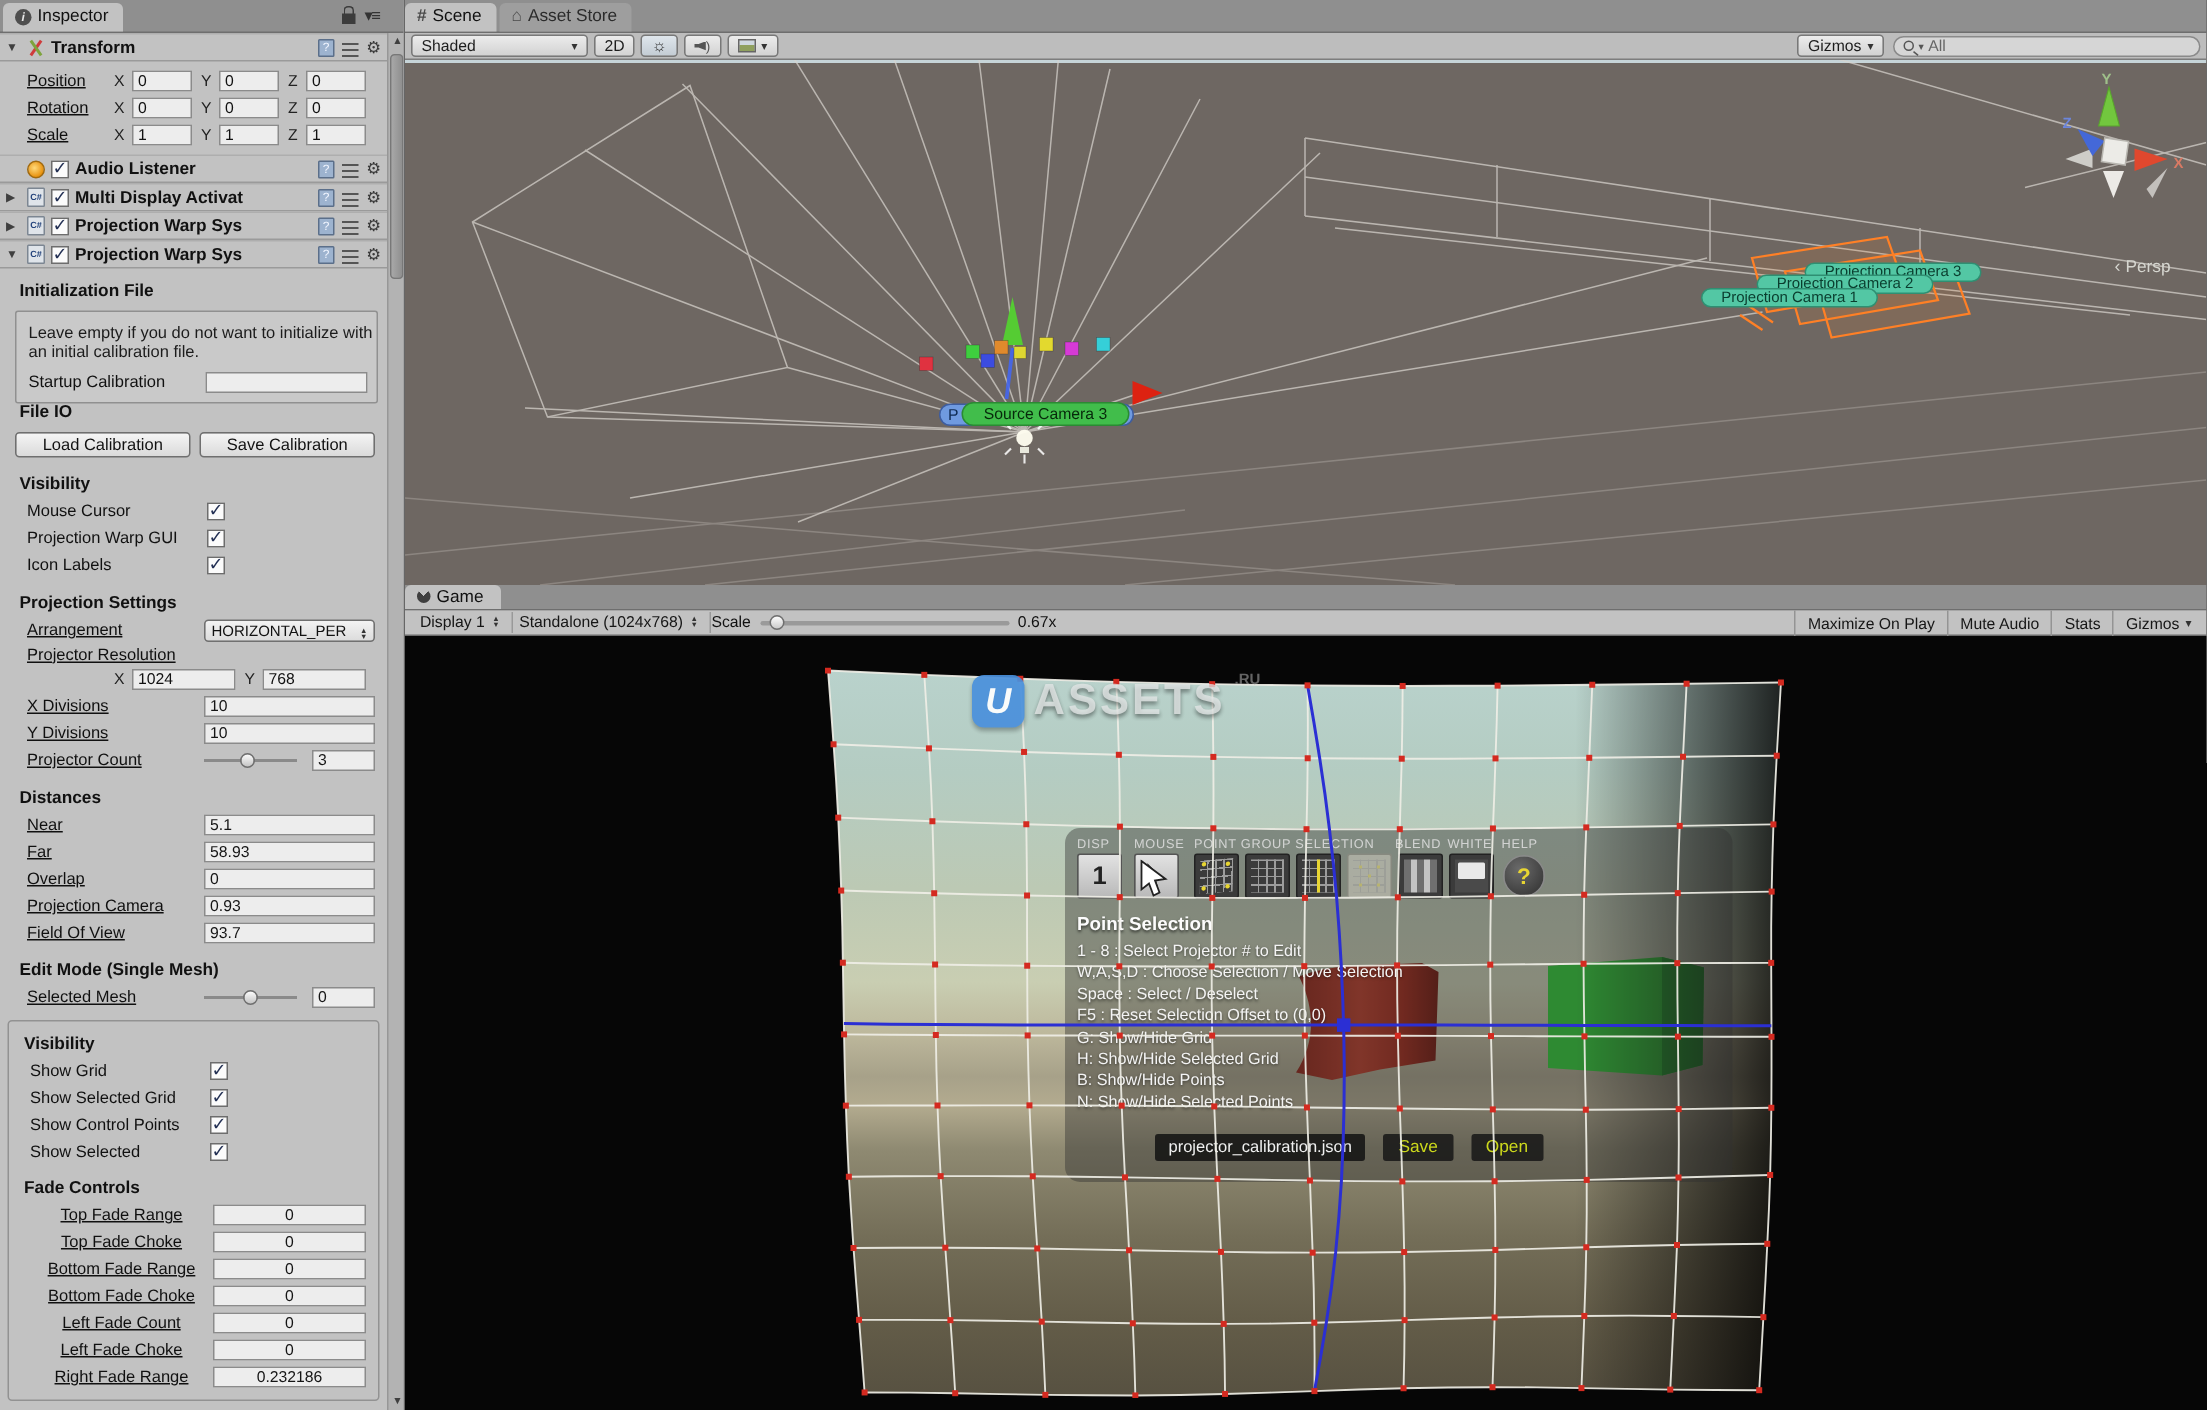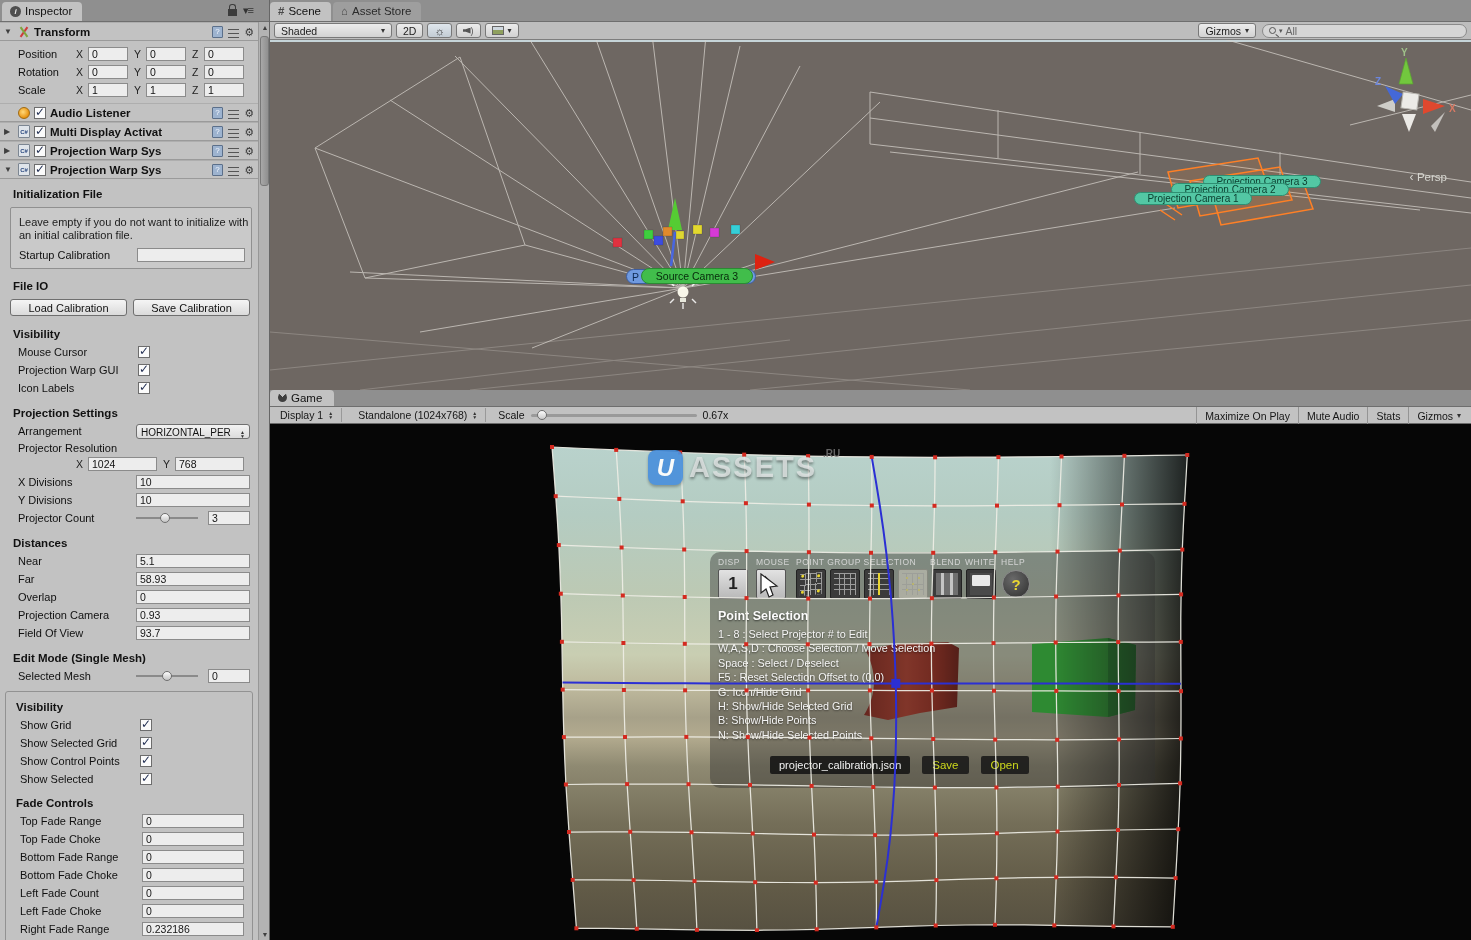--- a/index.html
+++ b/index.html
@@ -31,21 +31,21 @@
   .preset-ic{width:11px;height:10px;background:repeating-linear-gradient(0deg,#555 0 1.5px,transparent 1.5px 4px);margin-top:1px;}
   .gear-ic{font-size:11px;color:#3a3a3a;line-height:11px;}
   .transform-ic{width:12px;height:12px;position:relative;}
   .transform-ic::before{content:"";position:absolute;left:5px;top:0;width:2px;height:12px;background:#cf3b3b;transform:rotate(35deg);}
   .transform-ic::after{content:"";position:absolute;left:5px;top:0;width:2px;height:12px;background:#7ea43c;transform:rotate(-35deg);}
   .audio-ic{width:12px;height:12px;border-radius:50%;background:radial-gradient(circle at 40% 40%,#ffd97a,#e8920f 70%);border:1px solid #a06a10;}
   .cs-ic{width:12px;height:13px;background:#dfe4ea;border:1px solid #7c8692;border-radius:1px;font-size:6px;color:#25447c;display:flex;align-items:center;justify-content:center;font-weight:bold;}
   .cb{width:12px;height:12px;background:#fbfbfb;border:1px solid #6d6d6d;position:relative;flex:0 0 auto;}
   .cb.on::after{content:"✓";position:absolute;left:0px;top:-3px;font-size:12px;font-weight:bold;color:#233054;}
   .irow{display:flex;align-items:center;height:18px;padding-left:18px;padding-right:8px;}
-  .irow>label{width:118px;flex:0 0 auto;font-size:11px;color:#101010;}
+  .irow>label{width:118px;flex:0 0 auto;font-size:11px;color:#101010;text-decoration:underline;}
   .irow .field{flex:1;height:14px;background:#ededed;border:1px solid #8b8b8b;font-size:10.5px;padding:0 3px;line-height:13px;color:#151515;overflow:hidden;white-space:nowrap;}
   .field.small{flex:0 0 42px;}
   .trow>label{width:58px;}
   .ax{width:12px;flex:0 0 auto;font-size:10.5px;color:#222;}
   .tfield{flex:1;height:14px;background:#ededed;border:1px solid #8b8b8b;font-size:10.5px;padding:0 3px;margin-right:6px;line-height:13px;}
   .heading{font-weight:bold;font-size:11.5px;padding-left:13px;margin-top:9px;height:15px;}
   .helpbox{margin:4px 6px 0 10px;border:1px solid #909090;background:#c9c9c9;border-radius:2px;padding:8px 6px 6px 8px;}
   .help-text{font-size:11px;color:#1c1c1c;line-height:13px;width:230px;}
   .helprow{display:flex;align-items:center;margin-top:6px;}
   .helprow label{width:118px;font-size:11px;}
@@ -55,21 +55,21 @@
         font-size:11px;display:flex;align-items:center;justify-content:center;color:#111;}
   .pop{flex:1;height:15px;background:linear-gradient(#f3f3f3,#dcdcdc);border:1px solid #707070;border-radius:3px;
        display:flex;align-items:flex-end;justify-content:space-between;padding:0 4px;font-size:10px;color:#111;overflow:hidden;}
   .updown{display:flex;flex-direction:column;font-size:5px;line-height:4px;color:#333;}
   .updown::before{content:"▲";}
   .updown::after{content:"▼";}
   .slider{position:relative;flex:1;height:2px;background:#8a8a8a;margin-right:10px;}
   .slider .thumb{position:absolute;top:-4.5px;width:10px;height:10px;border-radius:50%;background:linear-gradient(#fcfcfc,#c4c4c4);border:1px solid #6f6f6f;}
   .groupbox{margin:6px 5px 0 5px;border:1px solid #929292;border-radius:3px;padding-bottom:6px;}
   .groupbox .heading{padding-left:10px;}
-  .groupbox .irow{padding-left:14px;}
+  .groupbox .irow{padding-left:14px;text-align:center;}
   .groupbox .irow>label{width:122px;}
   .cbrow{display:flex;align-items:center;height:18px;padding-left:18px;}
   .cbrow label{width:120px;font-size:11px;}
   .insp-scrollbar{position:absolute;left:258px;top:22px;bottom:0;width:12px;background:#b3b3b3;border-left:1px solid #979797;}
   .sb-arrow{position:absolute;left:0;width:12px;height:11px;font-size:7px;color:#3f3f3f;text-align:center;line-height:11px;}
   .sb-thumb{position:absolute;left:1px;top:14px;width:9px;height:150px;background:linear-gradient(90deg,#a8a8a8,#8f8f8f);border:1px solid #787878;border-radius:3px;}
 
   
   .rightside{position:absolute;left:270px;top:0;width:1201px;height:940px;}
   
@@ -99,21 +99,21 @@
   .pill.teal{background:#53c7a4;border:1px solid #2f8f72;color:#0a3d2e;height:13px;font-size:10px;border-radius:7px;}
   .axis-gizmo{position:absolute;right:10px;top:6px;width:92px;height:110px;}
   .persp-label{position:absolute;right:24px;top:130px;color:#d6d6d0;font-size:11.5px;}
   .persp-label::before{content:"‹ ";font-size:12px;}
 
   
   .game-pane{position:absolute;left:0;top:390px;width:1201px;height:550px;}
   .game-tabstrip{height:17px;}
   .game-tabstrip .tab{height:16px;padding:1px 12px 2px 8px;}
   .pac-icon{width:9px;height:9px;border-radius:50%;background:conic-gradient(from 315deg,transparent 0 90deg,#3f3f3f 90deg 360deg);}
-  .game-toolbar{height:17px;background:#c2c2c2;border-bottom:1px solid #6a6a6a;display:flex;align-items:center;padding:0 6px;gap:12px;position:relative;font-size:10.5px;}
+  .game-toolbar{height:17px;background:#c2c2c2;border-bottom:1px solid #6a6a6a;display:flex;align-items:center;padding:0 6px;gap:0;position:relative;font-size:10.5px;}
   .gt-pop{height:14px;background:none;border:none;display:flex;align-items:center;gap:5px;padding:0 8px 0 4px;border-right:1px solid #999;color:#161616;}
   .scale-wrap{display:flex;align-items:center;gap:6px;width:230px;}
   .scale-slider{position:relative;flex:1;height:3px;background:#9a9a9a;border-radius:2px;}
   .scale-slider .thumb{position:absolute;top:-4px;width:10px;height:10px;border-radius:50%;background:linear-gradient(#fdfdfd,#cacaca);border:1px solid #6f6f6f;left:4%;}
   .game-right{position:absolute;right:2px;top:0;height:17px;display:flex;align-items:center;}
   .gbtn{padding:0 8px;border-left:1px solid #949494;color:#161616;display:flex;align-items:center;gap:4px;height:17px;}
   .gbtn .caret{font-size:8px;color:#333;}
   .game-viewport{position:relative;width:1201px;height:516px;background:#060606;overflow:hidden;}
   #screen-bg{position:absolute;left:280px;top:21px;z-index:1;}
   #grid-svg{position:absolute;left:280px;top:21px;z-index:4;pointer-events:none;}
@@ -255,21 +255,21 @@
 
       <div class="heading">Initialization File</div>
       <div class="helpbox">
         <div class="help-text">Leave empty if you do not want to initialize with an initial calibration file.</div>
         <div class="helprow">
           <label>Startup Calibration</label>
           <div class="field"></div>
         </div>
       </div>
 
-      <div class="heading" style="margin-top:11px">File IO</div>
+      <div class="heading" style="margin-top:0">File IO</div>
       <div class="btnrow">
         <div class="ubtn">Load Calibration</div>
         <div class="ubtn">Save Calibration</div>
       </div>
 
       <div class="heading" style="margin-top:12px">Visibility</div>
       <div class="cbrow">
         <label>Mouse Cursor</label>
         <span class="cb on"></span>
       </div>
@@ -661,21 +661,21 @@
               <span class="white-icon"></span>
             </div>
           <div class="gb round" style="left:292px;width:28px;height:28px;top:18px">?</div>
 
           <div class="ghelp-title">Point Selection</div>
           <div class="ghelp">
             <div>1 - 8 : Select Projector # to Edit</div>
             <div>W,A,S,D : Choose Selection / Move Selection</div>
             <div>Space : Select / Deselect</div>
             <div>F5 : Reset Selection Offset to (0,0)</div>
-            <div>G: Icon/Hide Grid</div>
+            <div>G: Show/Hide Grid</div>
             <div>H: Show/Hide Selected Grid</div>
             <div>B: Show/Hide Points</div>
             <div>N: Show/Hide Selected Points</div>
           </div>
 
           <div class="gfile-row">
             <span class="gfile">projector_calibration.json</span>
             <span class="gact">Save</span>
             <span class="gact">Open</span>
           </div>

